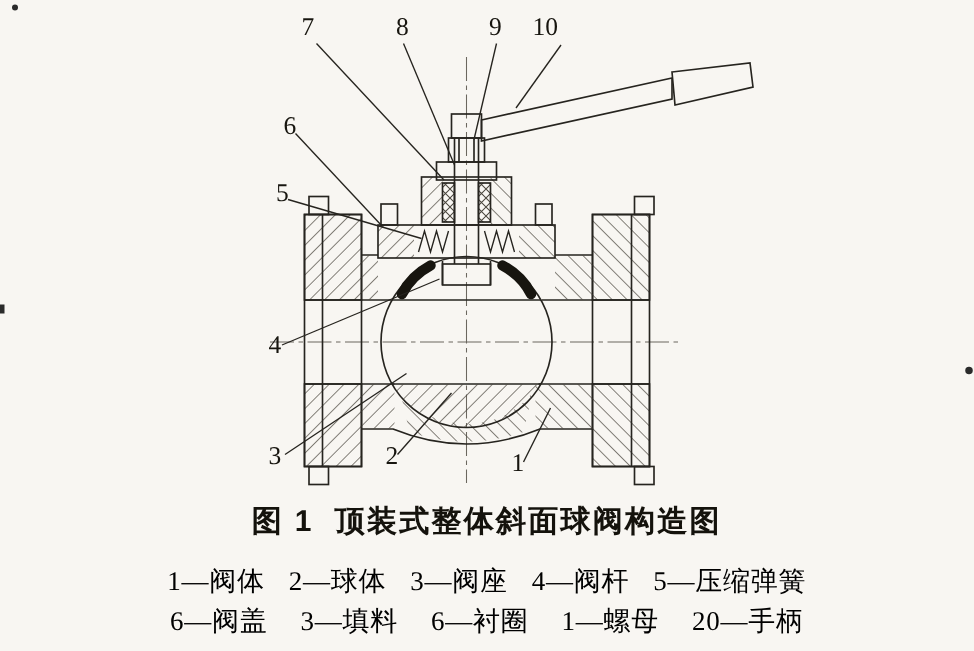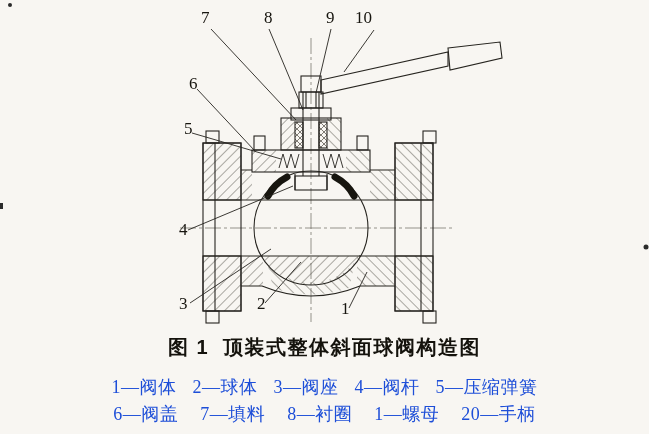--- a/index.html
+++ b/index.html
@@ -7,21 +7,21 @@
   .stage{position:relative;width:649px;height:434px;background:#f8f6f2;
          font-family:"Liberation Serif", serif;color:#1c1c1c;}
   .drawing-svg{position:absolute;left:0;top:0;}
   .callout{position:absolute;font-size:17px;line-height:1;
            font-family:"Liberation Serif", serif;color:#17150f;}
   .caption{position:absolute;top:334px;left:0;width:649px;text-align:center;
            font-family:"Liberation Sans", sans-serif;font-weight:bold;
            font-size:20px;letter-spacing:1.5px;color:#14120c;}
   .caption .prefix{margin-right:14px;}
   .legend-line{position:absolute;left:0;width:649px;text-align:center;
-               font-size:18px;letter-spacing:.5px;color:#1d4ed8;}
+               font-size:18px;letter-spacing:.5px;color:#000000;}
   .legend-row1{top:375px;}
   .legend-row2{top:402px;}
   .legend-line .item{margin:0 8px;}
   .legend-row2 .item{margin:13px 11px;}
 </style>
 </head>
 <body>
 
 <div class="stage">
 
@@ -168,16 +168,16 @@
   <span class="callout" style="left:341px;top:300px">1</span>
 
   <div class="caption">
     <span class="prefix">图 1</span><span>顶装式整体斜面球阀构造图</span>
   </div>
 
   <div class="legend-line legend-row1">
     <span class="item">1—阀体</span><span class="item">2—球体</span><span class="item">3—阀座</span><span class="item">4—阀杆</span><span class="item">5—压缩弹簧</span>
   </div>
   <div class="legend-line legend-row2">
-    <span class="item">6—阀盖</span><span class="item">7—填料</span><span class="item">8—衬圈</span><span class="item">1—螺母</span><span class="item">20—手柄</span>
+    <span class="item">6—阀盖</span><span class="item">3—填料</span><span class="item">6—衬圈</span><span class="item">1—螺母</span><span class="item">20—手柄</span>
   </div>
 
 </div>
 
 </body></html>

